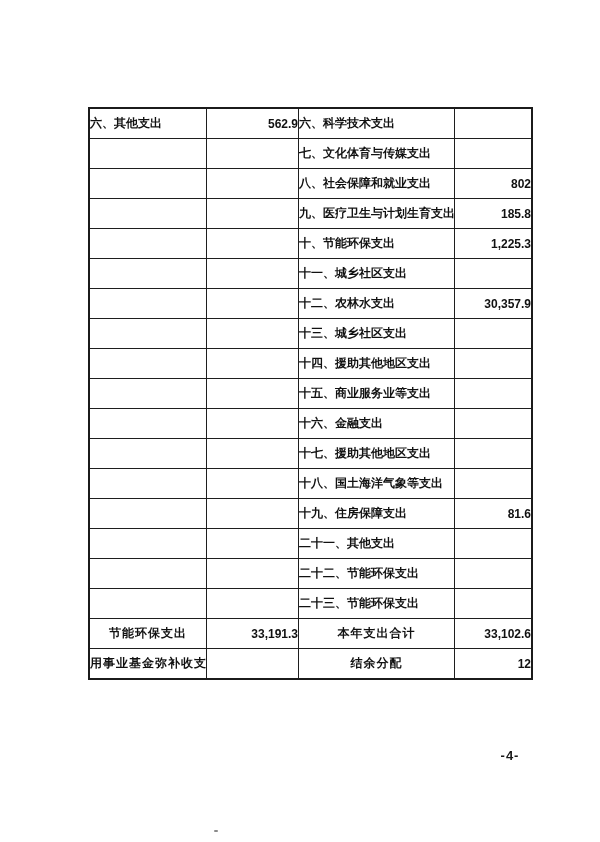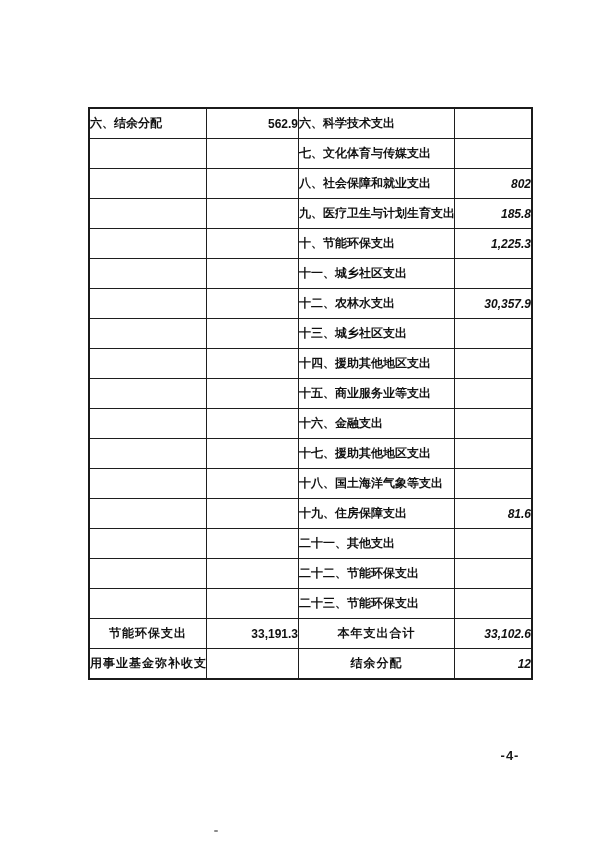--- a/index.html
+++ b/index.html
@@ -36,21 +36,21 @@
     padding: 0;
     font-size: 12px;
     font-weight: bold;
     color: #111111;
     white-space: nowrap;
     overflow: hidden;
   }
   td.c-income-item   { width: 116px; text-align: left;  padding-left: 8px; }
   td.c-income-amt    { width: 91px;  text-align: right; padding-right: 6px; }
   td.c-expense-item  { width: 155px; text-align: left;  padding-left: 8px; margin-left: 47px; }
-  td.c-expense-amt   { width: 76px;  text-align: right; padding-right: 6px; font-style: italic; }
+  td.c-expense-amt   { width: 76px;  text-align: right; padding-right: 6px; }
   tr.summary-row td.c-income-item,
   tr.summary-row td.c-expense-item {
     text-align: center;
     padding-left: 0;
     letter-spacing: 1px;
   }
   .page-number {
     position: absolute;
     left: 480px;
     top: 748px;
@@ -72,21 +72,21 @@
   }
 </style>
 </head>
 <body>
 
 <div class="scan-page">
 
   <table class="fin-table">
     <tbody>
       <tr>
-        <td class="c-income-item">六、结余分配</td>
+        <td class="c-income-item">六、其他支出</td>
         <td class="c-income-amt">562.9</td>
         <td class="c-expense-item">六、科学技术支出</td>
         <td class="c-expense-amt"></td>
       </tr>
       <tr>
         <td class="c-income-item"></td>
         <td class="c-income-amt"></td>
         <td class="c-expense-item">七、文化体育与传媒支出</td>
         <td class="c-expense-amt"></td>
       </tr>

